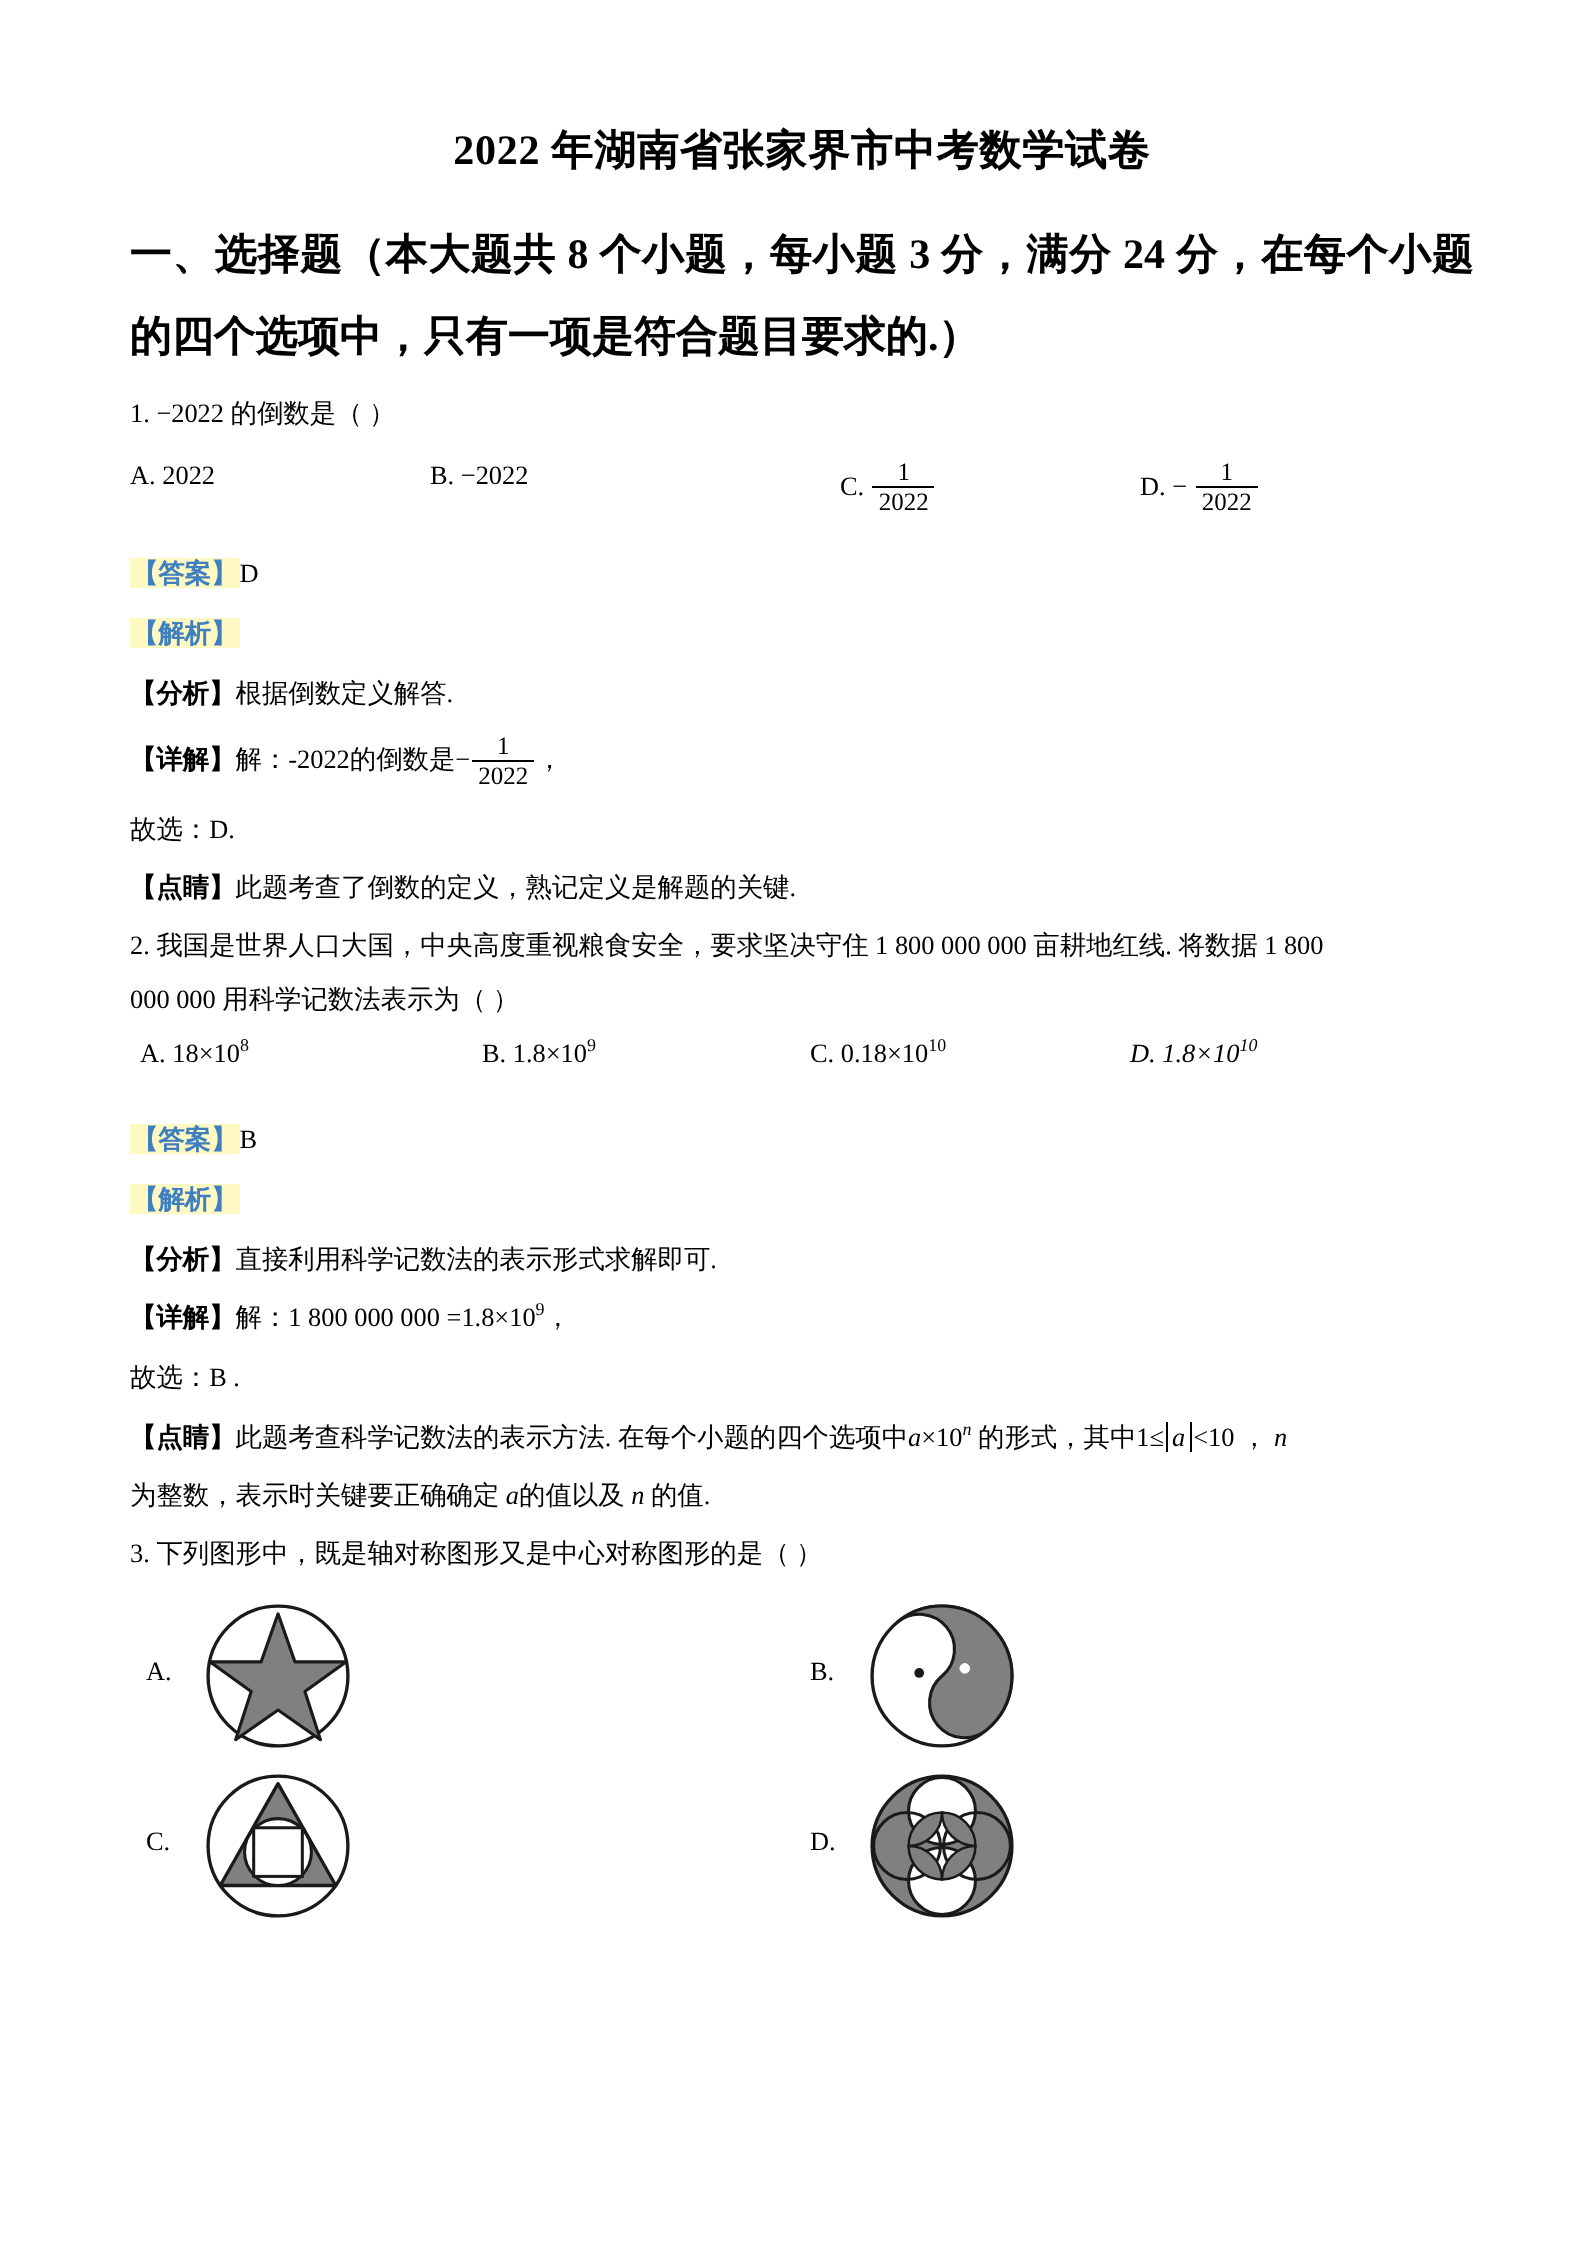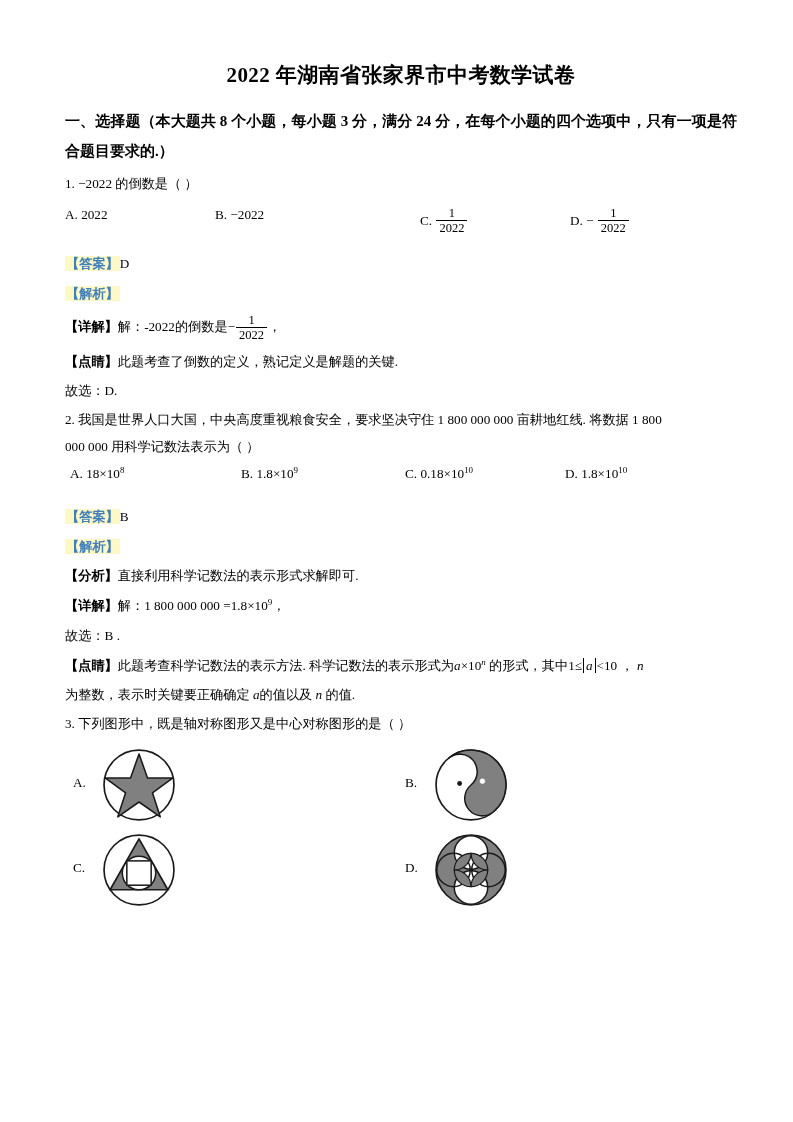--- a/index.html
+++ b/index.html
@@ -30,21 +30,21 @@
   }
   .doc-title {
     text-align: center;
     font-size: 21px;
     font-weight: bold;
     letter-spacing: 0.4px;
     margin: 0 0 18px 0;
     line-height: 1.3;
   }
   .section-head {
-    font-size: 15px;
+    font-size: 21px;
     font-weight: bold;
     line-height: 1.95;
     margin: 0 0 4px 0;
     text-align: justify;
   }
   .qline {
     font-size: 13.2px;
     line-height: 2.05;
     margin: 0;
     text-align: justify;
@@ -75,21 +75,21 @@
     top: 0;
     white-space: nowrap;
   }
   .opt-a { left: 0px; }
   .opt-b { left: 150px; }
   .opt-c { left: 355px; }
   .opt-d { left: 505px; }
   .opt2-a { left: 5px; }
   .opt2-b { left: 176px; }
   .opt2-c { left: 340px; }
-  .opt2-d { left: 500px; }
+  .opt2-d { left: 500px; font-style: italic; }
   .frac {
     display: inline-block;
     vertical-align: middle;
     text-align: center;
     font-size: 12.5px;
     line-height: 1.12;
     margin: 0 1px;
     position: relative;
     top: -1px;
   }
@@ -183,30 +183,33 @@
     </div>
 
     <div class="para">
       <span class="tag btag">【答案】</span><span>D</span>
     </div>
 
     <div class="para">
       <span class="tag btag">【解析】</span>
     </div>
 
+    <div class="para">
+      <span class="btag">【分析】</span><span>根据倒数定义解答.</span>
+    </div>
 
     <div class="para tall">
       <span class="btag">【详解】</span><span>解：</span><span>-2022的倒数是</span><span>−</span><span class="frac"><span class="num">1</span><span class="den">2022</span></span><span>，</span>
     </div>
 
+    <div class="para">故选：D.</div>
+
     <div class="para">
       <span class="btag">【点睛】</span><span>此题考查了倒数的定义，熟记定义是解题的关键.</span>
     </div>
-
-    <div class="para">故选：D.</div>
 
     <div class="qline">
       <span>2.</span>
       <span>我国是世界人口大国，中央高度重视粮食安全，要求坚决守住 1 800 000 000 亩耕地红线. 将数据 1 800</span>
     </div>
     <div class="qline">000  000 用科学记数法表示为（      ）</div>
 
     <div class="opts" style="margin-top:6px;height:36px;">
       <span class="opt opt2-a">
         <span>A.</span>
@@ -239,21 +242,21 @@
     </div>
 
     <div class="para">
       <span class="btag">【详解】</span><span>解：</span><span>1 800 000  000</span>
       <span>=</span><span>1.8×10</span><sup>9</sup><span>，</span>
     </div>
 
     <div class="para">故选：B .</div>
 
     <div class="para">
-      <span class="btag">【点睛】</span><span>此题考查科学记数法的表示方法. 科学记数法的表示形式为</span><span class="it">a</span><span>×10</span><sup class="it">n</sup><span> 的形式，其中1≤</span><span class="abs">a</span><span>&lt;10  ，</span> <span class="it">n</span>
+      <span class="btag">【点睛】</span><span>此题考查科学记数法的表示方法. 在每个小题的四个选项中</span><span class="it">a</span><span>×10</span><sup class="it">n</sup><span> 的形式，其中1≤</span><span class="abs">a</span><span>&lt;10  ，</span> <span class="it">n</span>
     </div>
 
     <div class="para">
       <span>为整数，表示时关键要正确确定 </span><span class="it">a</span><span>的值以及 </span><span class="it">n</span><span> 的值.</span>
     </div>
 
     <div class="qline">
       <span>3.</span>
       <span>下列图形中，既是轴对称图形又是中心对称图形的是（      ）</span>
     </div>

